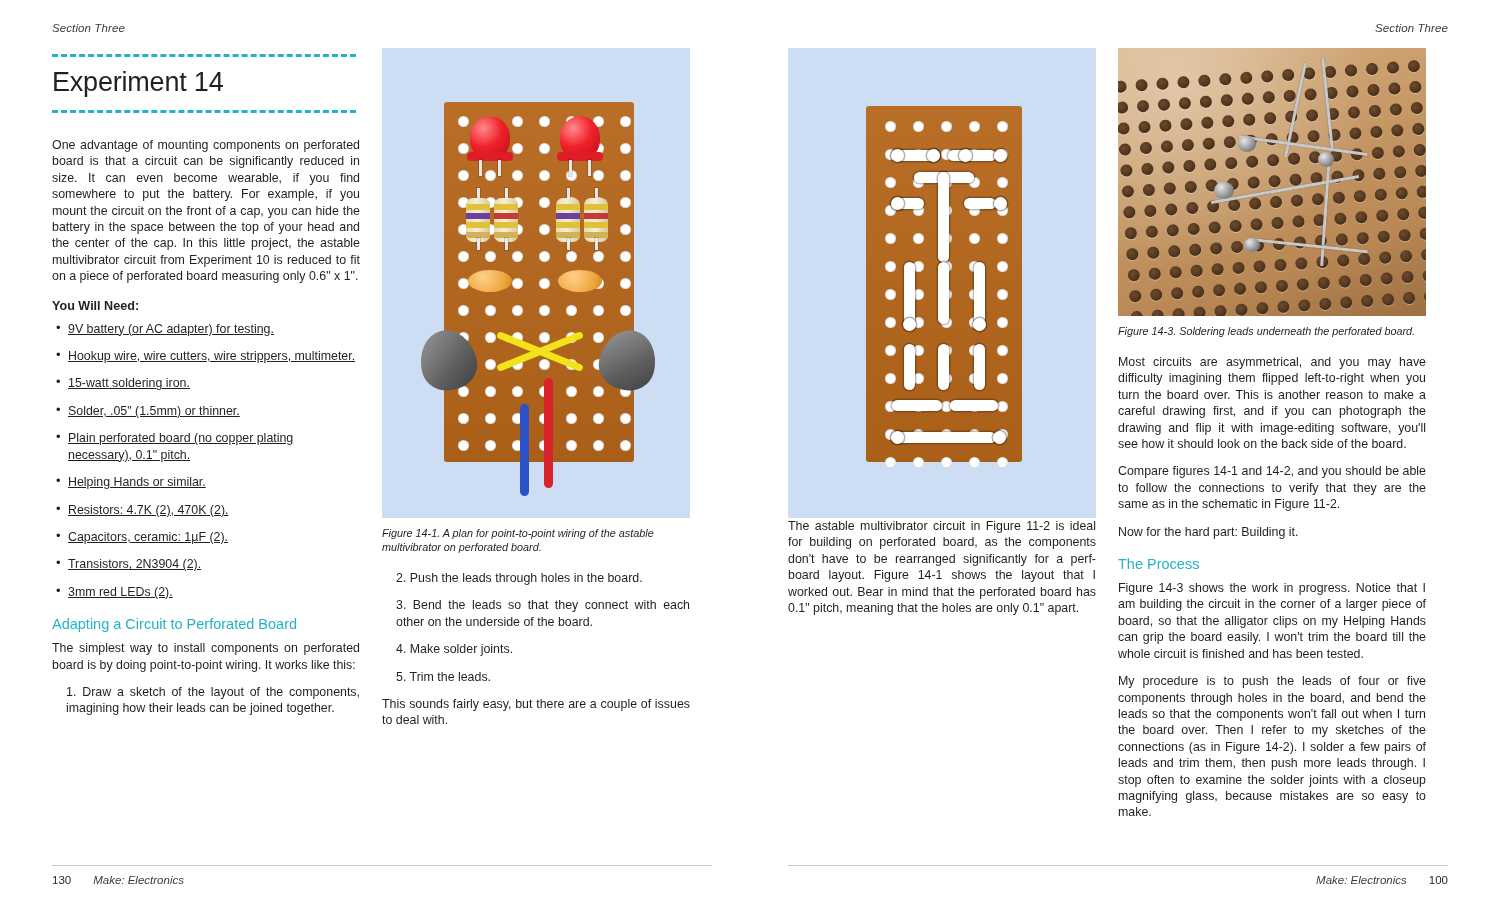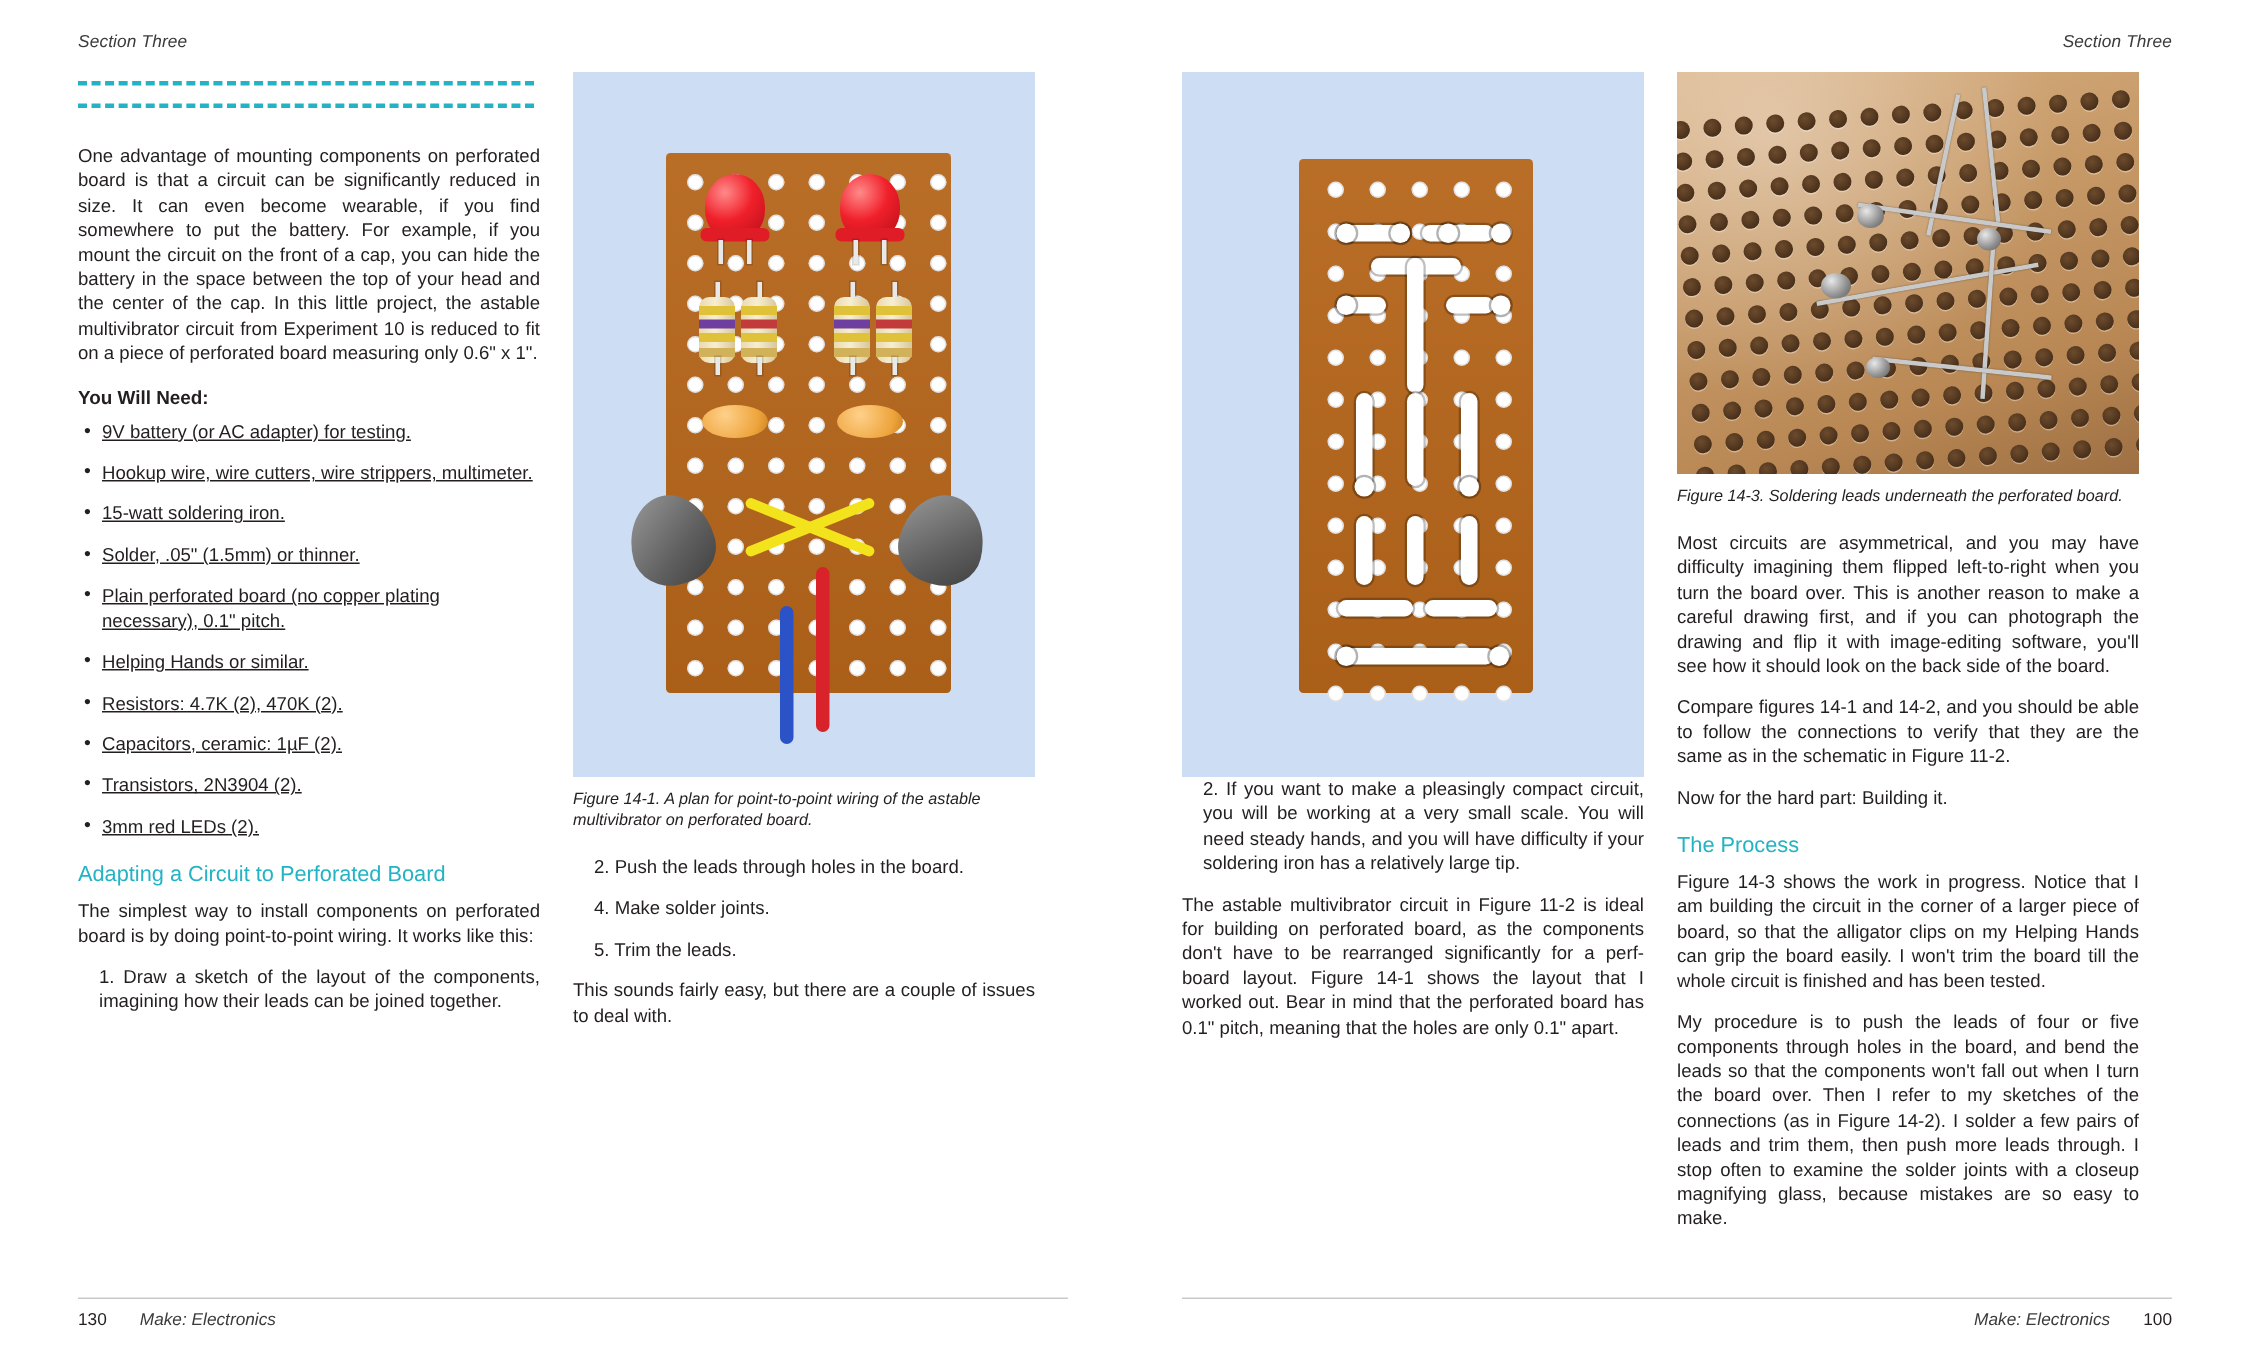--- a/index.html
+++ b/index.html
@@ -300,20 +300,21 @@
 
 <div class="spread">
 
   <div class="page page-left">
     <div class="runhead">Section Three</div>
 
     <div class="cols">
 
       <div class="col">
         <div class="dash-rule"></div>
+        <h1 class="exp-title">Experiment 14</h1>
         <div class="dash-rule bottom"></div>
 
         <p class="body" style="margin-top:24px">One advantage of mounting components on perforated board is that a circuit can be significantly reduced in size. It can even become wearable, if you find somewhere to put the battery. For example, if you mount the circuit on the front of a cap, you can hide the battery in the space between the top of your head and the center of the cap. In this little project, the astable multivibrator circuit from Experiment 10 is reduced to fit on a piece of perforated board measuring only 0.6" x 1".</p>
 
         <h4 class="willneed">You Will Need:</h4>
         <ul class="needs">
           <li>9V battery (or AC adapter) for testing.</li>
           <li>Hookup wire, wire cutters, wire strippers, multimeter.</li>
           <li>15-watt soldering iron.</li>
           <li>Solder, .05" (1.5mm) or thinner.</li>
@@ -676,20 +677,21 @@
 
           <div class="wireX" style="left:112px; top:300px; width:92px; transform:rotate(22deg);"></div>
           <div class="wireX" style="left:112px; top:300px; width:92px; transform:rotate(-22deg);"></div>
 
           <div class="wire-red" style="left:162px; top:330px; height:110px;"></div>
           <div class="wire-blue" style="left:138px; top:356px; height:92px;"></div>
         </div>
         <div class="caption">Figure 14-1. A plan for point-to-point wiring of the astable multivibrator on perforated board.</div>
 
         <p class="numbered">2. Push the leads through holes in the board.</p>
+        <p class="numbered">3. Bend the leads so that they connect with each other on the underside of the board.</p>
         <p class="numbered">4. Make solder joints.</p>
         <p class="numbered">5. Trim the leads.</p>
         <p class="body">This sounds fairly easy, but there are a couple of issues to deal with.</p>
       </div>
     </div>
 
     <div class="footer">
       <span class="pnum">130</span>
       <span class="lbl">Make: Electronics</span>
     </div>
@@ -925,21 +927,20 @@
           <div class="pad" style="left:171px; top:101px;"></div>
           <div class="pad" style="left:206px; top:101px;"></div>
           <div class="pad" style="left:103px; top:149px;"></div>
           <div class="pad" style="left:206px; top:149px;"></div>
           <div class="pad" style="left:115px; top:270px;"></div>
           <div class="pad" style="left:185px; top:270px;"></div>
           <div class="pad" style="left:103px; top:383px;"></div>
           <div class="pad" style="left:205px; top:383px;"></div>
         </div>
 
-        <p class="numbered">2. If you want to make a pleasingly compact circuit, you will be working at a very small scale. You will need steady hands, and you will have difficulty if your soldering iron has a relatively large tip.</p>
         <p class="body">The astable multivibrator circuit in Figure 11-2 is ideal for building on perforated board, as the components don't have to be rearranged significantly for a perf-board layout. Figure 14-1 shows the layout that I worked out. Bear in mind that the perforated board has 0.1" pitch, meaning that the holes are only 0.1" apart.</p>
       </div>
 
       <div class="col">
         <div class="fig-box" id="fig14-3">
           <div class="photo"></div>
           <div class="photo-holes" id="photoHoles">
               <div class="ph" style="left: 10px; top: 8px;"></div>
               <div class="ph" style="left: 31px; top: 8px;"></div>
               <div class="ph" style="left: 52px; top: 8px;"></div>

